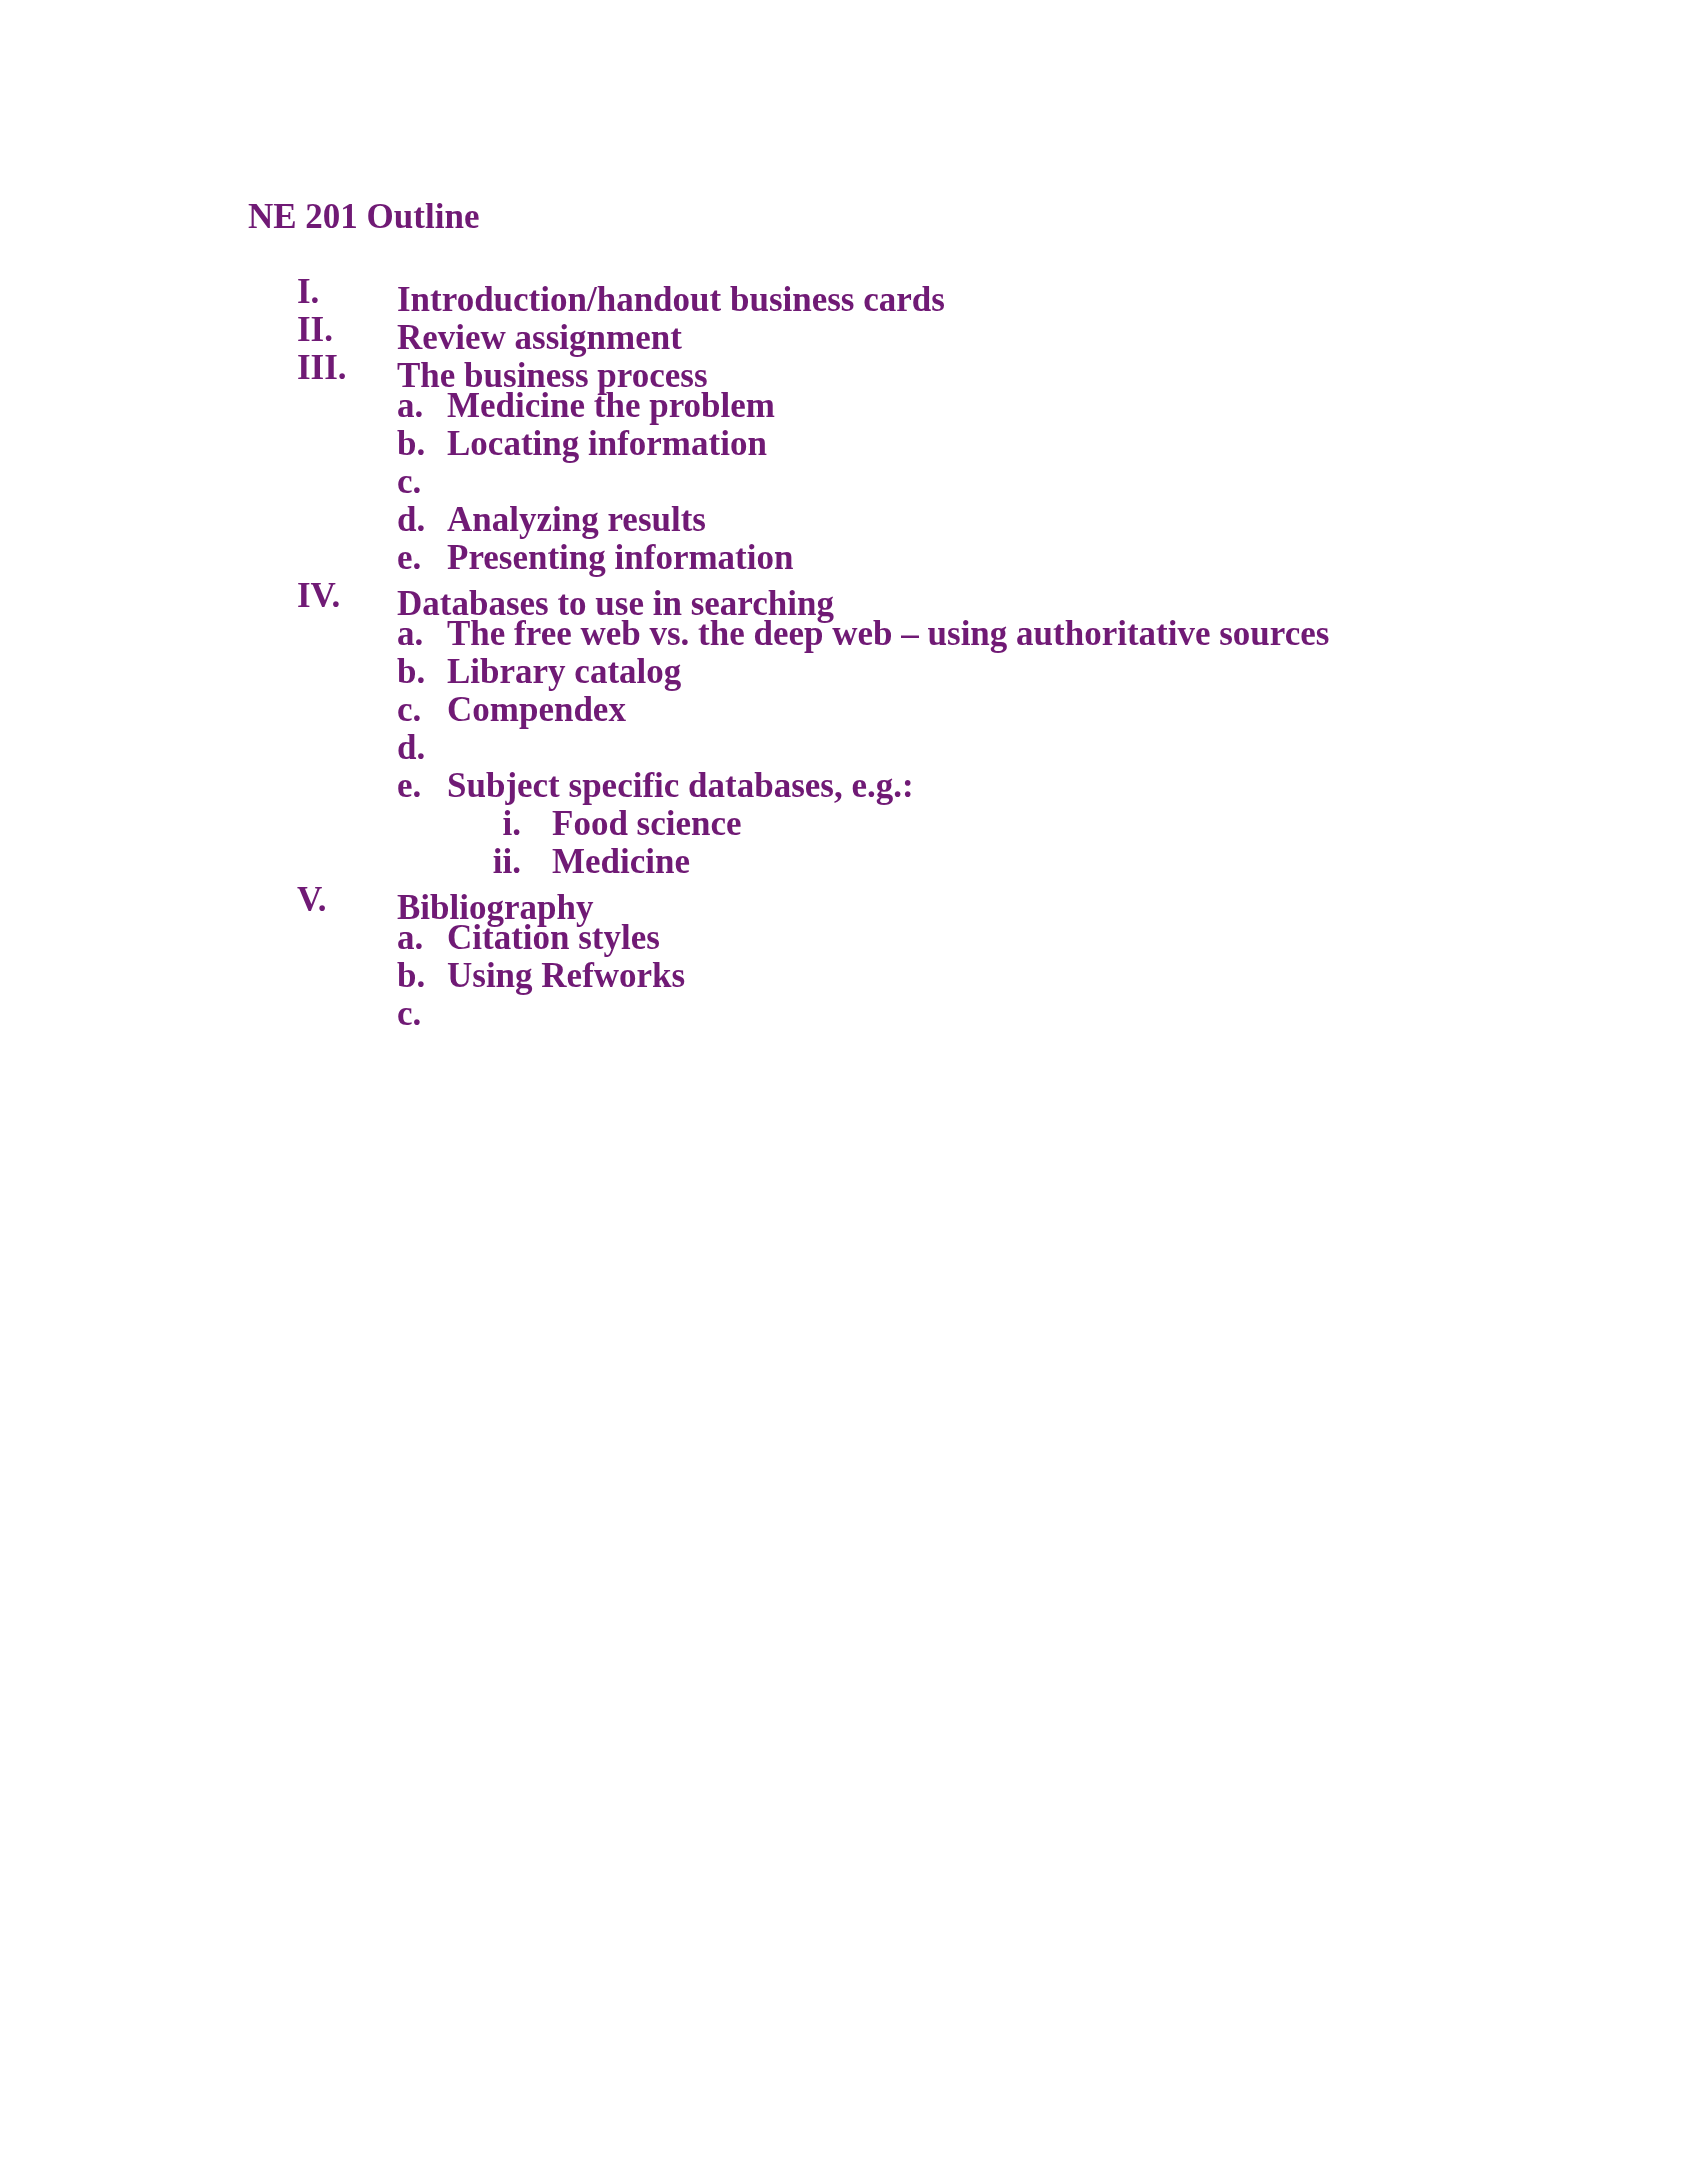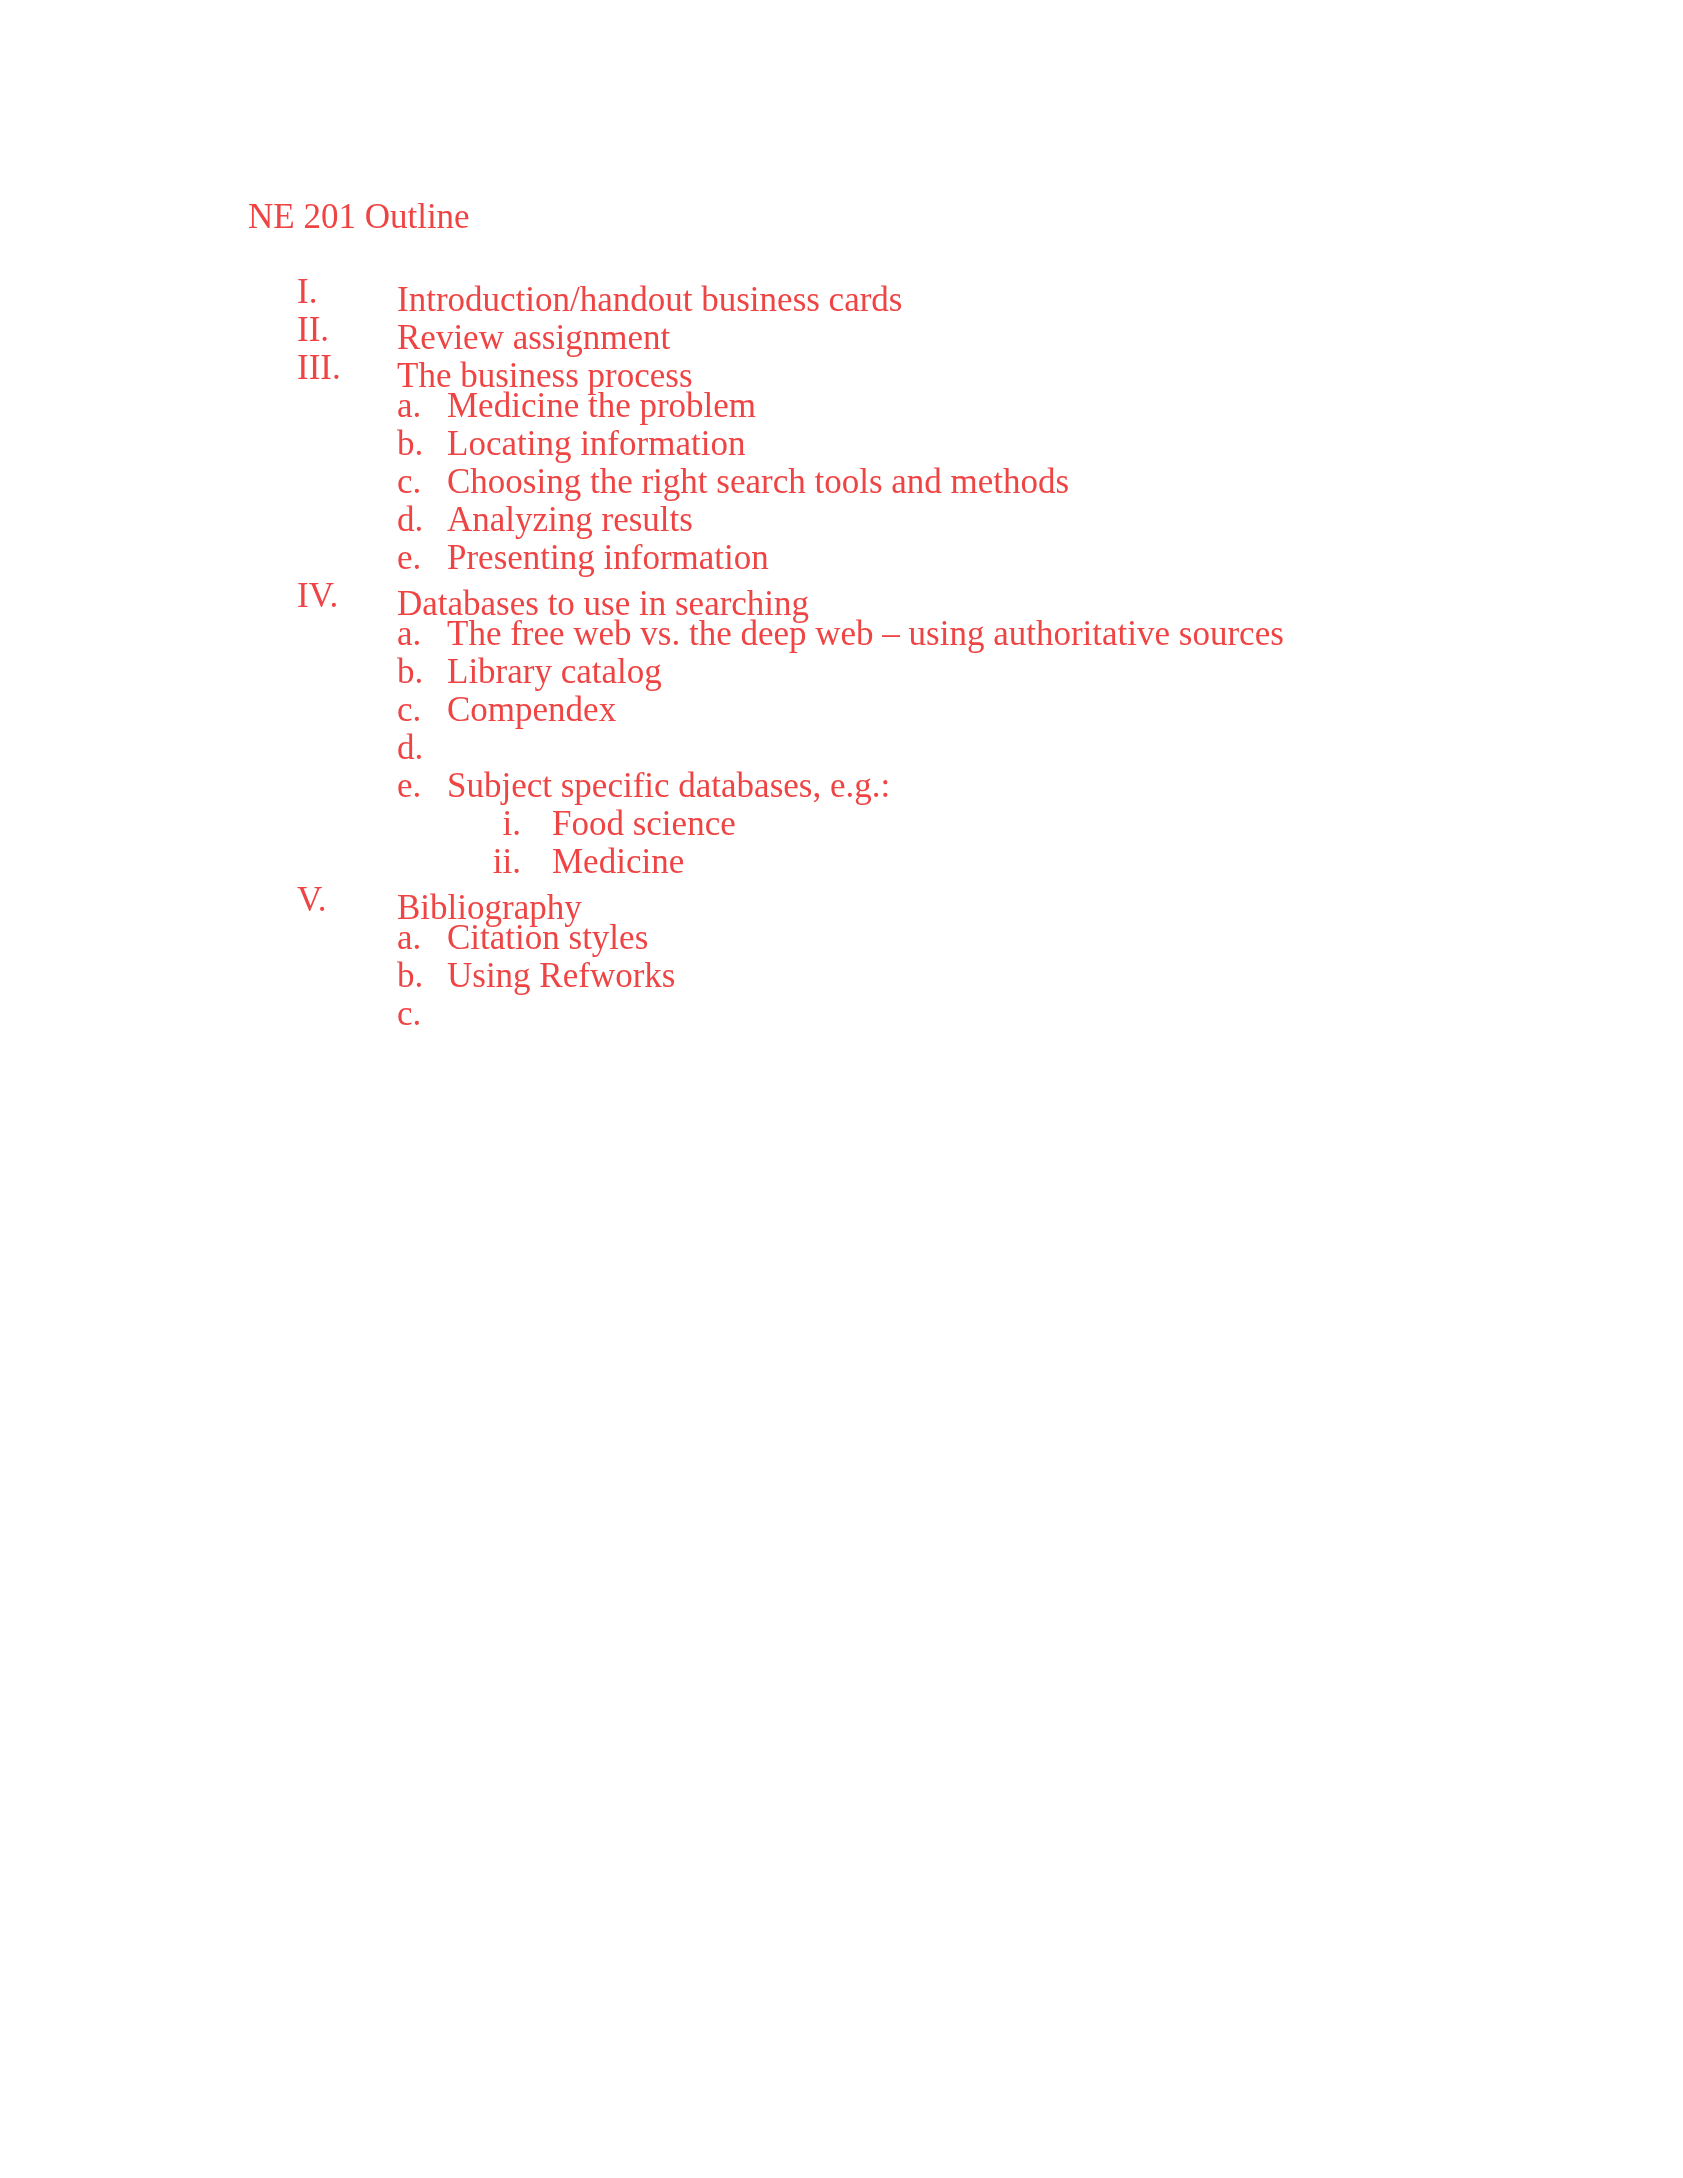--- a/index.html
+++ b/index.html
@@ -1,21 +1,22 @@
 <!DOCTYPE html>
 <html><head>
 <meta charset="utf-8">
 <style>
   html, body { margin: 0; padding: 0; background: #ffffff; }
   body { width: 1683px; height: 2178px; position: relative; overflow: hidden; }
   .page {
     position: absolute; left: 0; top: 0; width: 1683px; height: 2178px;
-    background: #ffffff; color: #ef4444;
+    background: #ffffff; color: #701a75;
     font-family: "Liberation Serif", "DejaVu Serif", serif;
     font-size: 35px;
+    font-weight: bold;
   }
   .title { position: absolute; left: 248px; top: 198px; line-height: 38px; white-space: nowrap; }
   .outline { position: absolute; left: 0; top: 273px; width: 1683px; }
   .line { position: relative; height: 38px; line-height: 38px; white-space: nowrap; }
   .marker, .text { position: absolute; top: 0; }
   .lvl1 .marker { left: 297px; }
   .lvl1 .text { left: 397px; margin-top: 8px; }
   .lvl2 .marker { left: 397px; }
   .lvl2 .text { left: 447px; }
   .lvl3 .marker { right: calc(1683px - 521px); text-align: right; }
@@ -43,21 +44,20 @@
     <div class="line lvl2">
         <span class="marker">a.</span>
         <span class="text">Medicine the problem</span>
       </div>
     <div class="line lvl2">
         <span class="marker">b.</span>
         <span class="text">Locating information</span>
       </div>
     <div class="line lvl2">
         <span class="marker">c.</span>
-        <span class="text">Choosing the right search tools and methods</span>
       </div>
     <div class="line lvl2">
         <span class="marker">d.</span>
         <span class="text">Analyzing results</span>
       </div>
     <div class="line lvl2">
         <span class="marker">e.</span>
         <span class="text">Presenting information</span>
       </div>
     <div class="line lvl1">

